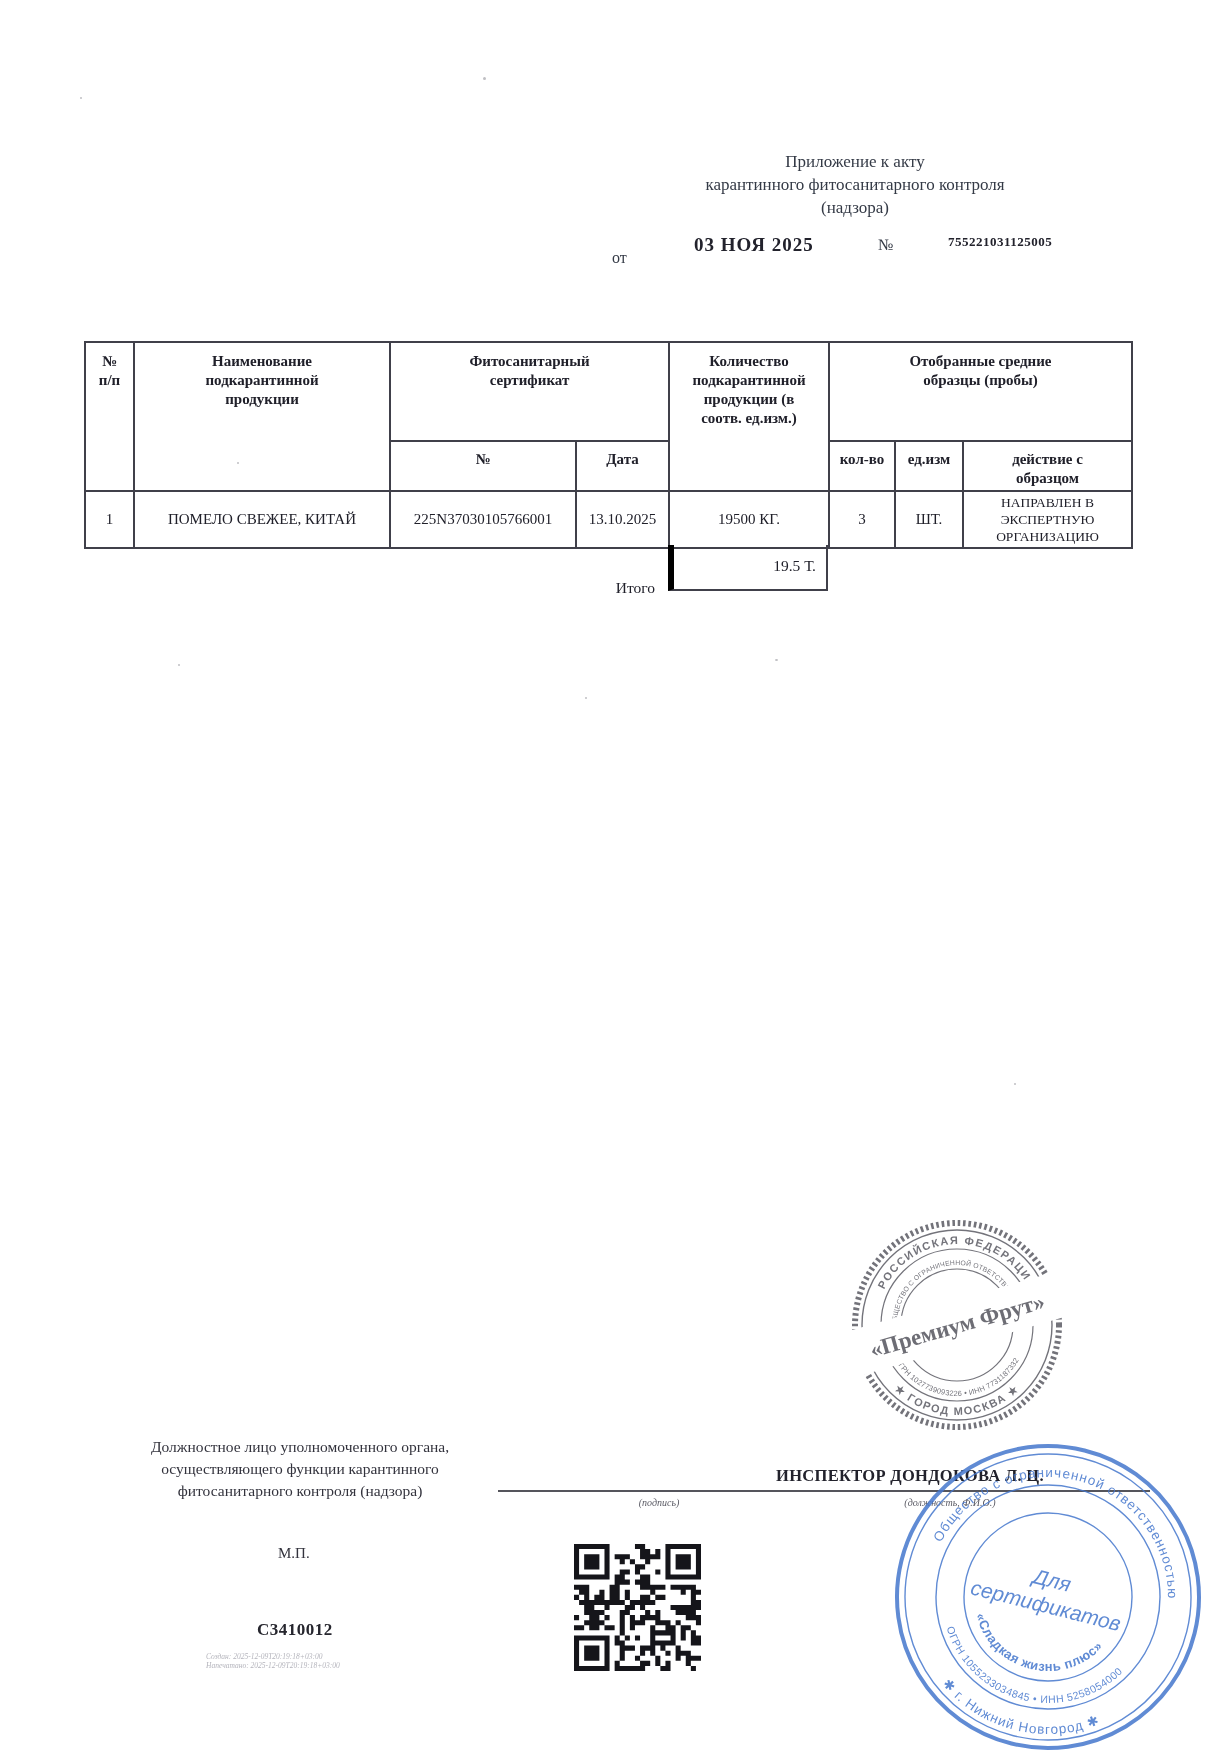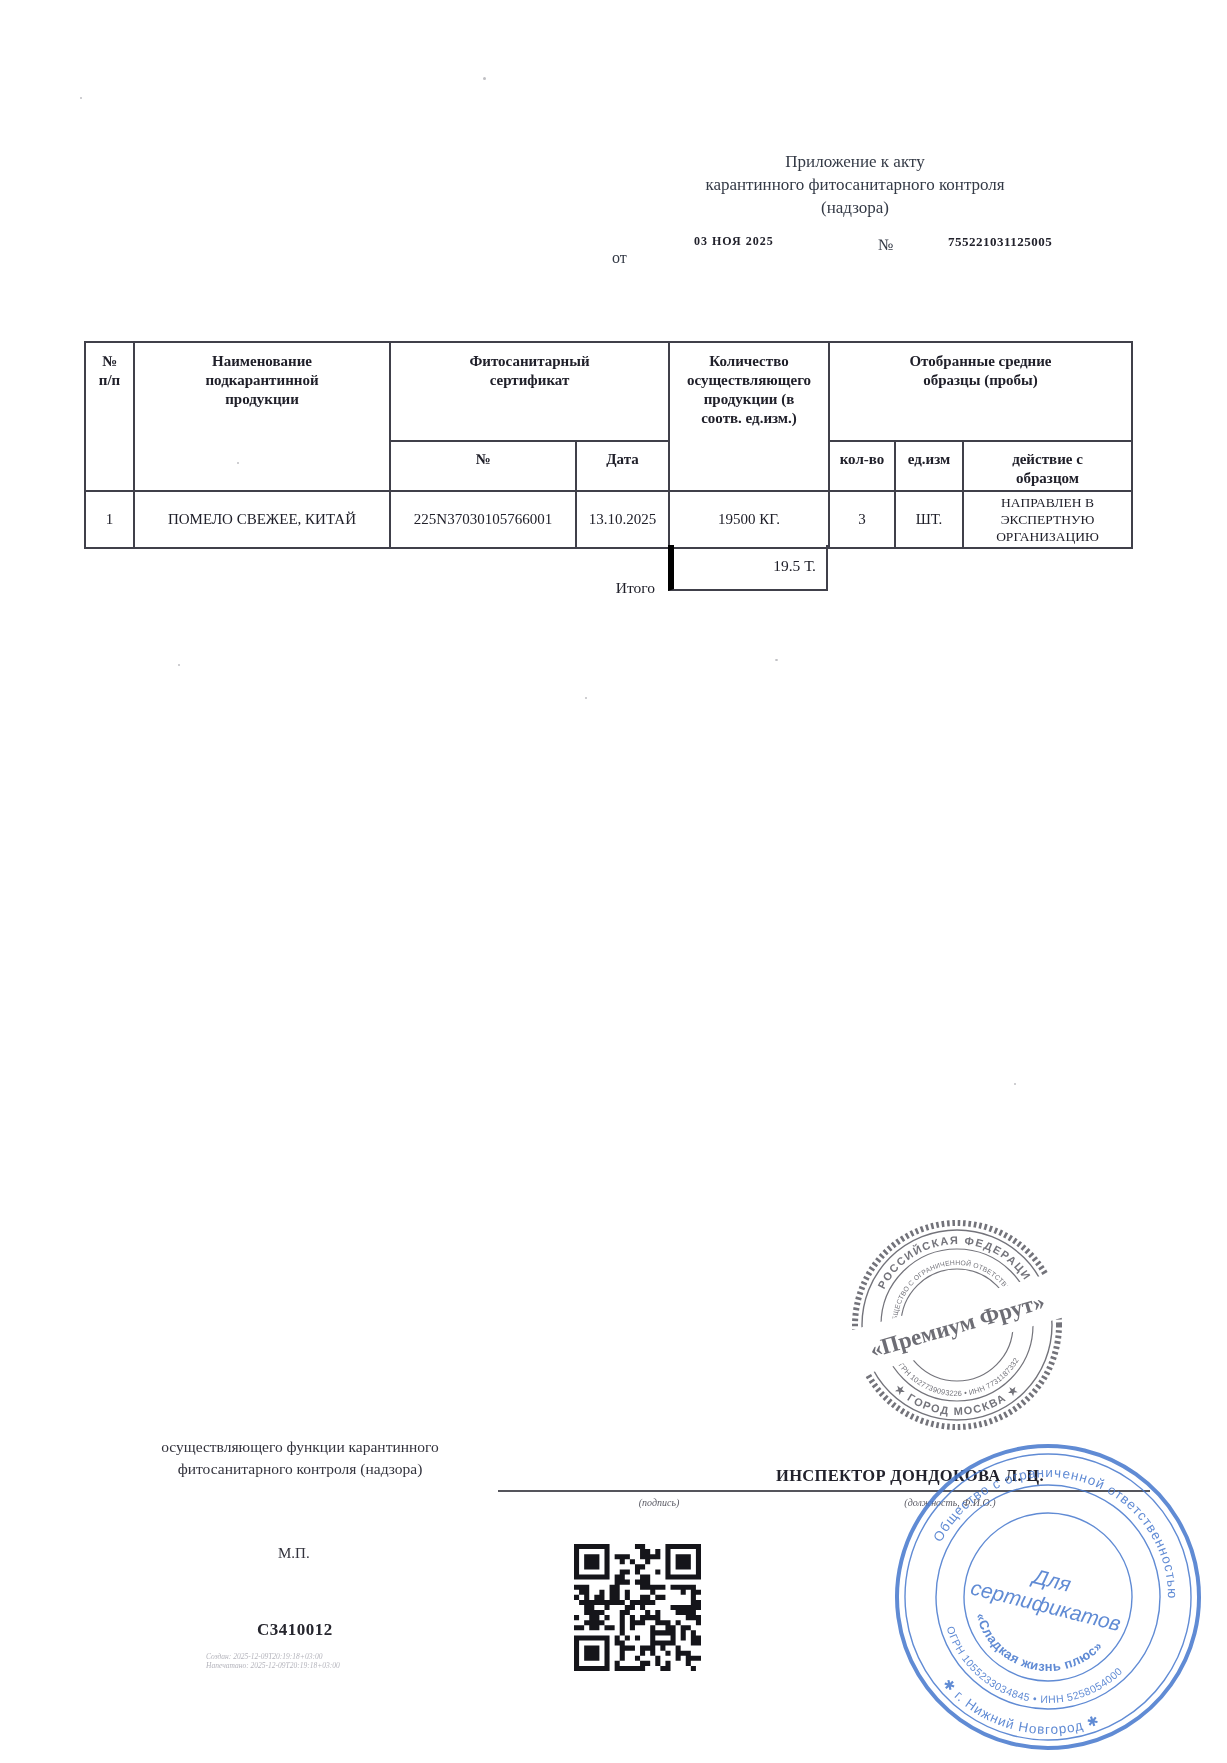--- a/index.html
+++ b/index.html
@@ -10,21 +10,21 @@
   }
   .abs{position:absolute;}
 
   
   .header-block{left:555px; top:150px; width:600px; text-align:center;
     font-size:17px; line-height:23px; color:#343a46;}
 
   
   .date-line{left:0; top:233px; width:1227px; height:26px; font-size:16px; color:#343a46;}
   .dl-from{position:absolute; left:612px; top:16px;}
-  .dl-date{position:absolute; left:694px; top:1px; font-weight:bold; font-size:12px; letter-spacing:1px; color:#22222c;}
+  .dl-date{position:absolute; left:694px; top:1px; font-weight:bold; font-size:19px; letter-spacing:1px; color:#22222c;}
   .dl-no{position:absolute; left:878px; top:3px;}
   .dl-num{position:absolute; left:948px; top:1px; font-weight:bold; font-size:13px; letter-spacing:.5px; color:#22222c;}
 
   
   table.main{position:absolute; left:84px; top:341px; width:1047px;
     border-collapse:collapse; table-layout:fixed; font-size:15px; color:#20202a;}
   table.main th, table.main td{border:2px solid #40404a; padding:2px 5px; text-align:center; overflow:hidden;}
   table.main th{font-weight:bold; vertical-align:top; padding-top:9px; line-height:19px; white-space:pre-line;}
   tr.h1{height:99px;}
   tr.h2{height:48px;}
@@ -103,21 +103,21 @@
     <tbody>
         <tr class="h1">
       <th rowspan="2">№
 п/п</th>
       <th rowspan="2">Наименование
 подкарантинной
 продукции</th>
       <th colspan="2">Фитосанитарный
 сертификат</th>
       <th rowspan="2">Количество
-осуществляющего
+подкарантинной
 продукции (в
 соотв. ед.изм.)</th>
       <th colspan="3">Отобранные средние
 образцы (пробы)</th>
     </tr>
     <tr class="h2">
       <th>№</th>
       <th>Дата</th>
       <th>кол-во</th>
       <th>ед.изм</th>
@@ -169,20 +169,21 @@
         </text>
       </g>
       <g transform="rotate(-16 110 110)">
         <rect x="0" y="86" width="220" height="46" fill="#ffffff"></rect>
         <text x="110" y="118" text-anchor="middle" font-family="Liberation Serif, serif" font-size="23" font-weight="bold" fill="#4e4e57">«Премиум Фрут»</text>
       </g>
     </svg>
   </div>
 
   <div class="abs official-block">
+    <div>Должностное лицо уполномоченного органа,</div>
     <div>осуществляющего функции карантинного</div>
     <div>фитосанитарного контроля (надзора)</div>
   </div>
   <div class="abs inspector">ИНСПЕКТОР ДОНДОКОВА Л. Ц.</div>
   <div class="abs sig-line"></div>
   <div class="abs sign-label">(подпись)</div>
   <div class="abs position-label">(должность, Ф.И.О.)</div>
   <div class="abs mp">М.П.</div>
 
   <div class="abs qr-wrap">

